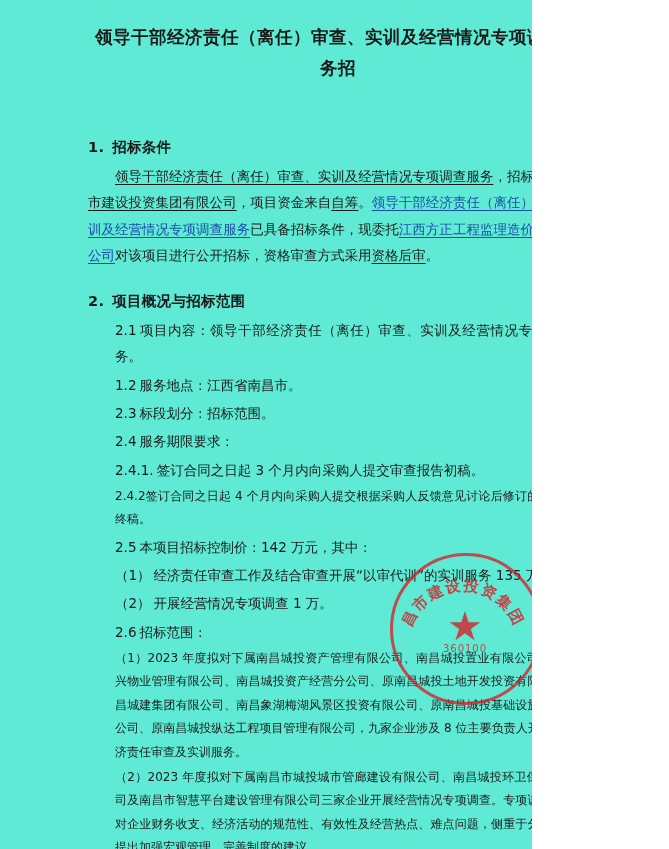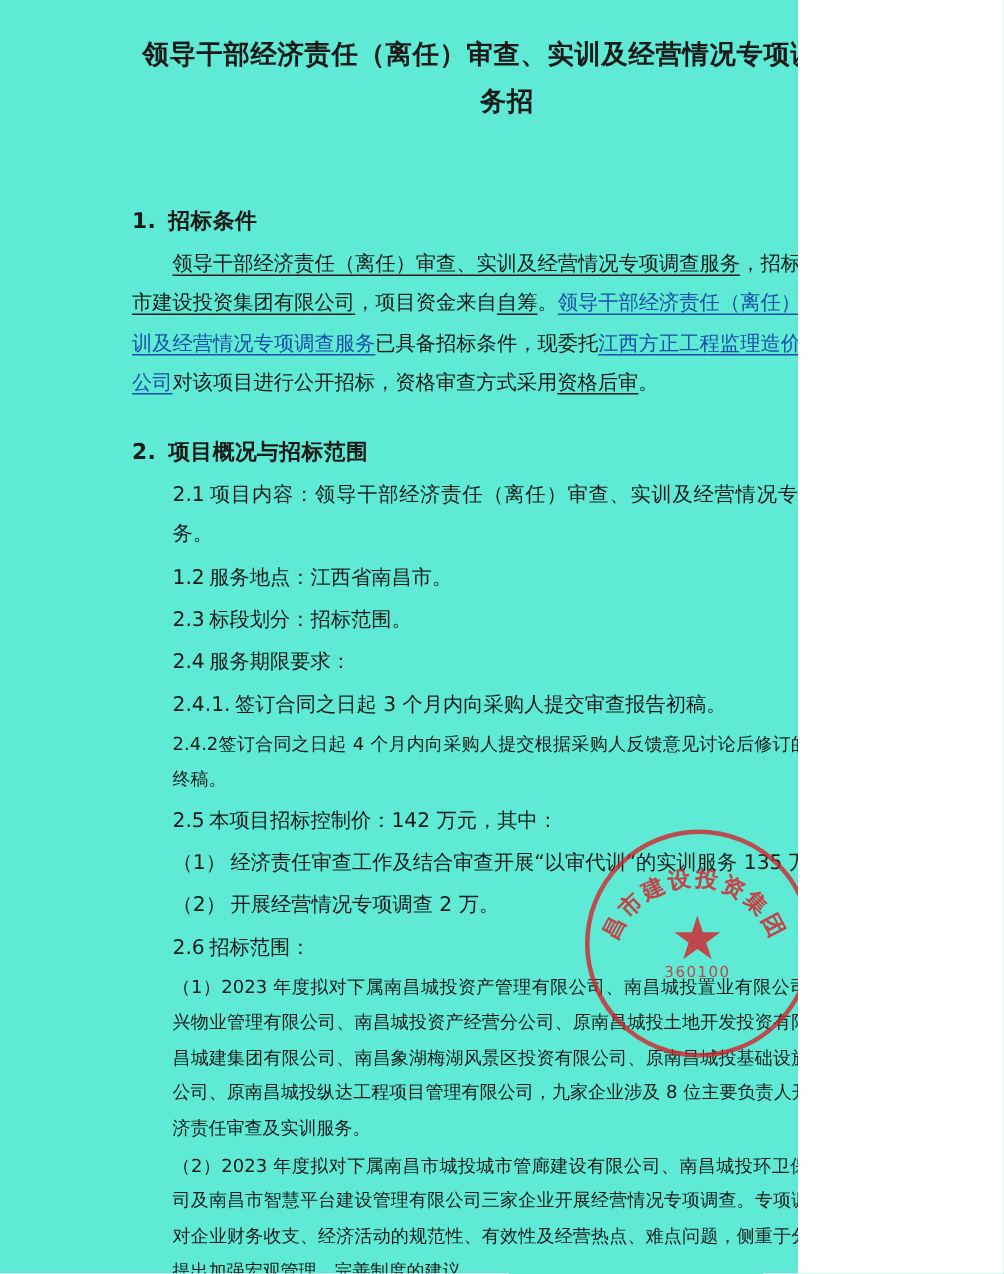--- a/index.html
+++ b/index.html
@@ -167,21 +167,21 @@
     <p class="sub"><span class="lbl">2.4</span><span>服务期限要求：</span></p>
 
     <p class="sub"><span class="lbl">2.4.1.</span><span>签订合同之日起 3 个月内向采购人提交审查报告初稿。</span></p>
 
     <p class="subwrap"><span class="lbl">2.4.2</span><span>签订合同之日起 4 个月内向采购人提交根据采购人反馈意见讨论后修订的审查报告终稿。</span></p>
 
     <p class="sub"><span class="lbl">2.5</span><span>本项目招标控制价：142 万元，其中：</span></p>
 
     <p class="sub"><span class="lbl">（1）</span><span>经济责任审查工作及结合审查开展“以审代训”的实训服务 135 万，</span></p>
 
-    <p class="sub"><span class="lbl">（2）</span><span>开展经营情况专项调查 2 万。</span></p>
+    <p class="sub"><span class="lbl">（2）</span><span>开展经营情况专项调查 1 万。</span></p>
 
     <p class="sub"><span class="lbl">2.6</span><span>招标范围：</span></p>
 
     <p class="subwrap"><span class="lbl">（1）</span><span>2023 年度拟对下属南昌城投资产管理有限公司、南昌城投置业有限公司、南昌新兴物业管理有限公司、南昌城投资产经营分公司、原南昌城投土地开发投资有限公司、南昌城建集团有限公司、南昌象湖梅湖风景区投资有限公司、原南昌城投基础设施开发有限公司、原南昌城投纵达工程项目管理有限公司，九家企业涉及 8 位主要负责人开展离任经济责任审查及实训服务。</span></p>
 
     <p class="subwrap"><span class="lbl">（2）</span><span>2023 年度拟对下属南昌市城投城市管廊建设有限公司、南昌城投环卫保洁有限公司及南昌市智慧平台建设管理有限公司三家企业开展经营情况专项调查。专项调查主要针对企业财务收支、经济活动的规范性、有效性及经营热点、难点问题，侧重于分析研究，提出加强宏观管理，完善制度的建议。</span></p>
 
   </div>
 
   <div class="seal">

